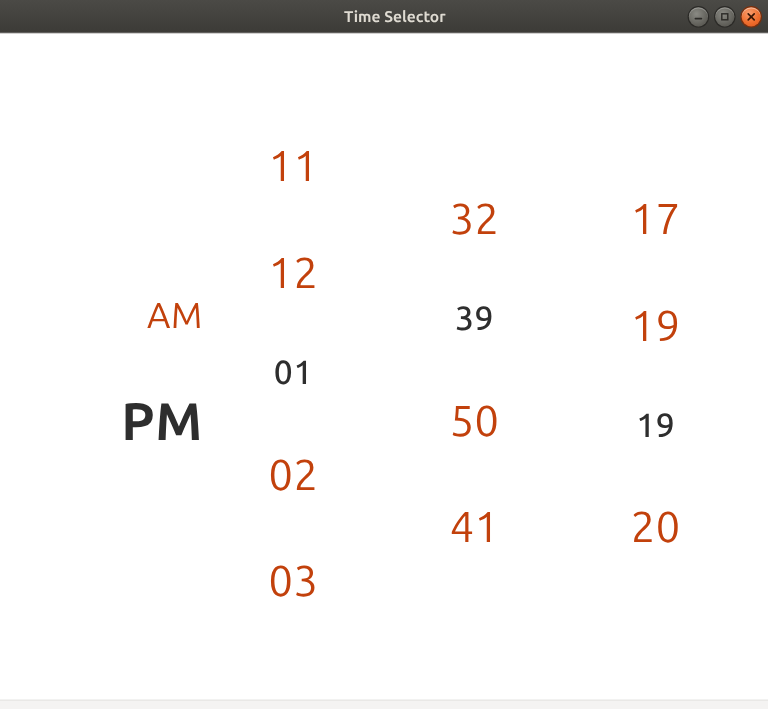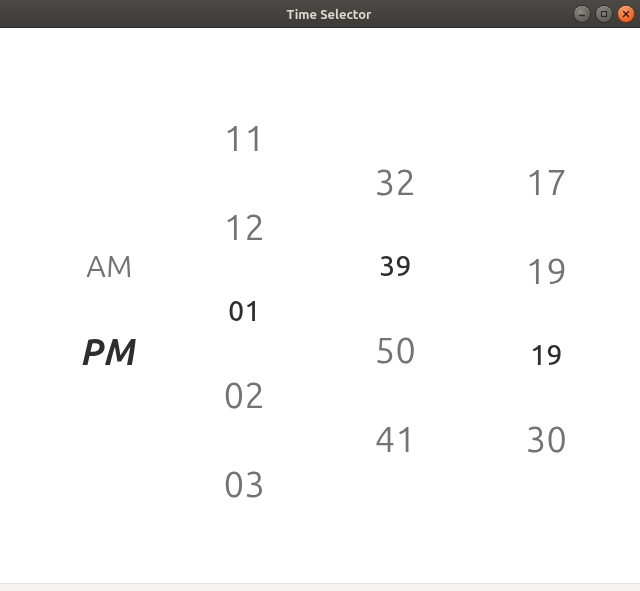--- a/index.html
+++ b/index.html
@@ -75,40 +75,40 @@
     align-items: center;
   }
   .column {
     display: flex;
     flex-direction: column;
     align-items: center;
     justify-content: center;
     gap: 48px;
   }
   .column.ampm {
-    align-items: center;
+    align-items: flex-end;
     padding-left: 32px;
     gap: 48px;
     justify-content: center;
   }
   .cell {
     font-size: 36px;
-    color: #737373;
+    color: #c2410c;
     font-weight: 400;
     letter-spacing: 0.5px;
     user-select: none;
     cursor: pointer;
   }
   .cell.selected {
     color: #2e2e2e;
     font-weight: 500;
     font-size: 28px;
   }
   .ampm .cell { font-size: 30px; }
-  .ampm .cell.selected { font-size: 36px; font-weight: 600; font-style: italic; }
+  .ampm .cell.selected { font-size: 44px; font-weight: 600; }
   .spacer { height: 44px; }
   .footer-line {
     position: absolute;
     left: 0; right: 0; bottom: 0;
     height: 8px;
     background: #f4f3f2;
     border-top: 1px solid #e6e5e3;
   }
 </style>
 </head>
@@ -158,18 +158,18 @@
       <div class="cell">32</div>
       <div class="cell selected">39</div>
       <div class="cell">50</div>
       <div class="cell">41</div>
     </div>
 
     <div class="column">
       <div class="cell">17</div>
       <div class="cell">19</div>
       <div class="cell selected">19</div>
-      <div class="cell">30</div>
+      <div class="cell">20</div>
     </div>
 
   </div>
   <div class="footer-line"></div>
 </div>
 
 </body></html>

